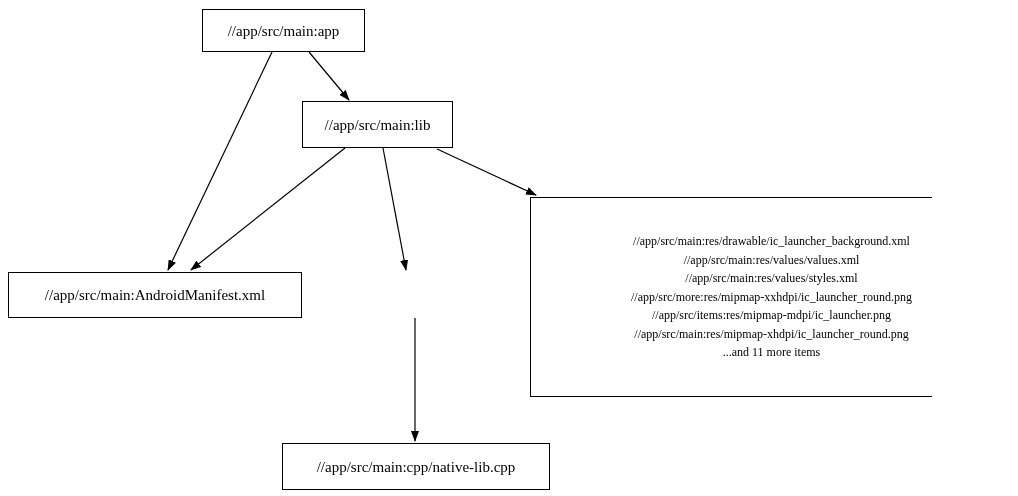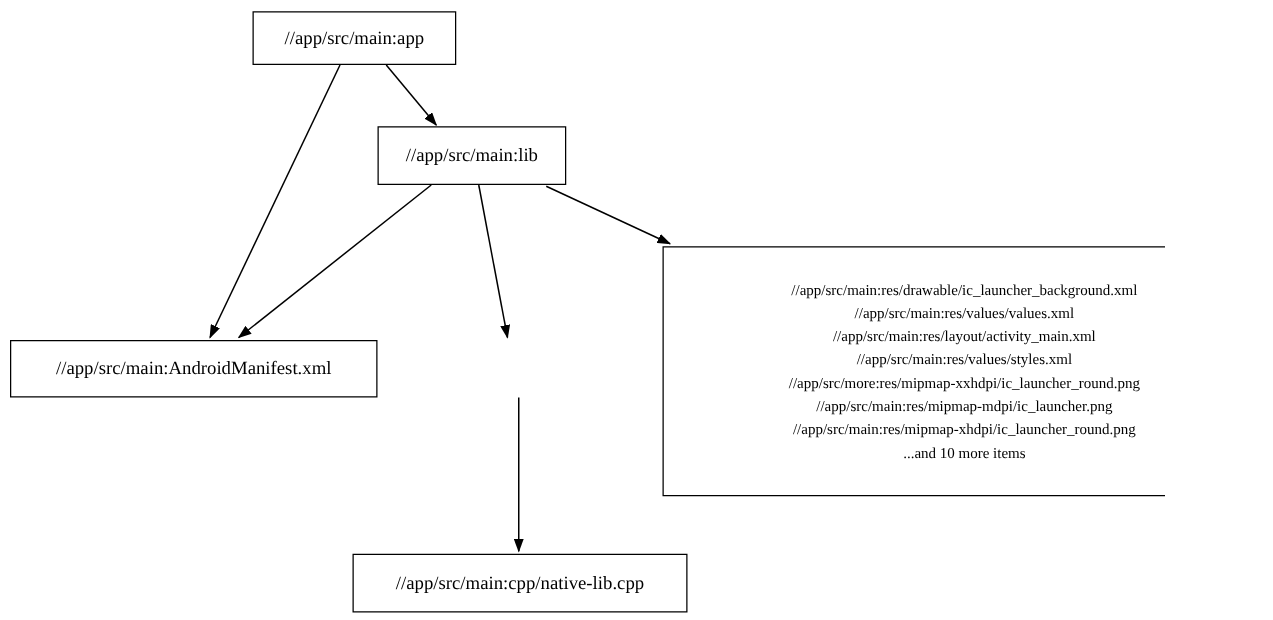--- a/index.html
+++ b/index.html
@@ -80,25 +80,24 @@
   </div>
 
   <div class="node node-lib">
     <span>//app/src/main:lib</span>
   </div>
 
 
   <div class="node node-res-group">
     <div class="res-line">//app/src/main:res/drawable/ic_launcher_background.xml</div>
     <div class="res-line">//app/src/main:res/values/values.xml</div>
-    <div class="res-line">//app/src/main:res/layout/activity_main.xml</div>
     <div class="res-line">//app/src/main:res/values/styles.xml</div>
     <div class="res-line">//app/src/more:res/mipmap-xxhdpi/ic_launcher_round.png</div>
-    <div class="res-line">//app/src/main:res/mipmap-mdpi/ic_launcher.png</div>
+    <div class="res-line">//app/src/items:res/mipmap-mdpi/ic_launcher.png</div>
     <div class="res-line">//app/src/main:res/mipmap-xhdpi/ic_launcher_round.png</div>
-    <div class="res-line">...and 10 more items</div>
+    <div class="res-line">...and 11 more items</div>
   </div>
 
   <div class="node node-cpp">
     <span>//app/src/main:cpp/native-lib.cpp</span>
   </div>
 
 </div>
 
 </body></html>

